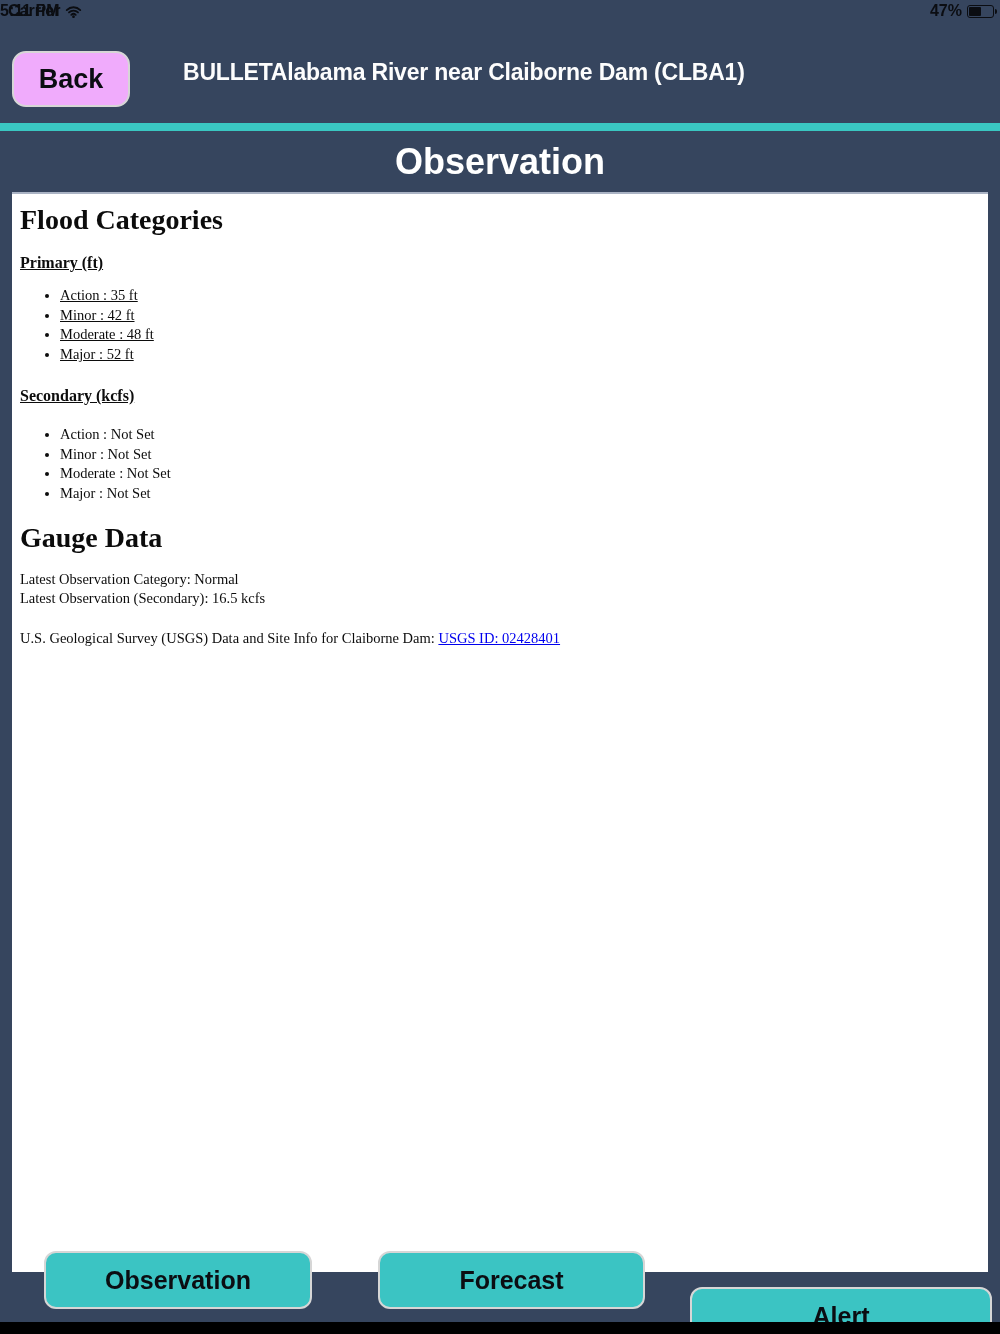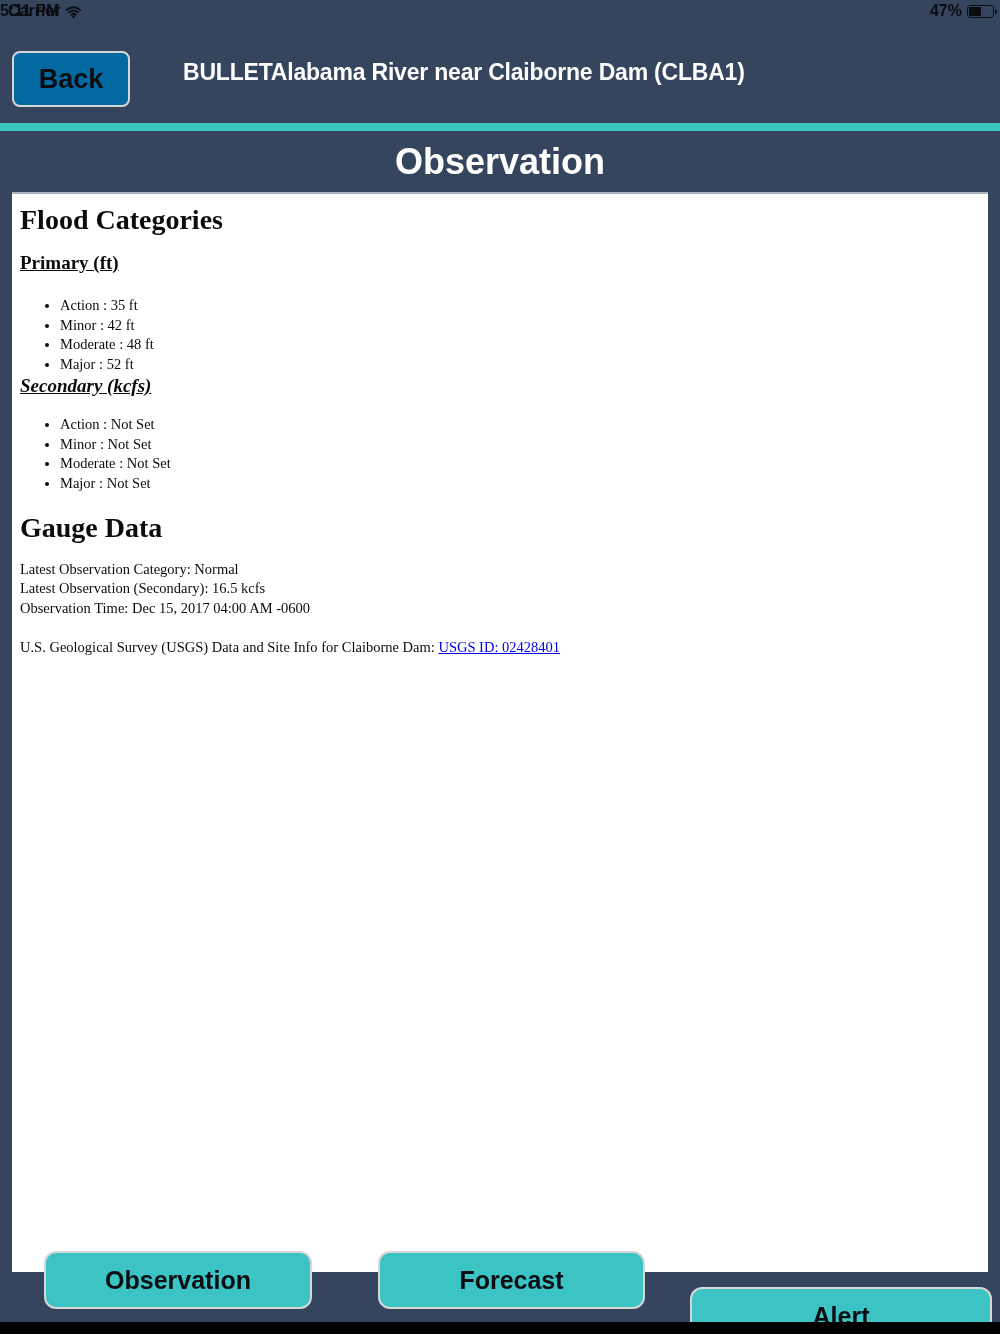--- a/index.html
+++ b/index.html
@@ -18,21 +18,21 @@
   .sb-left{position:absolute;left:8px;top:2px;display:flex;align-items:center;gap:5px;}
   .sb-time{position:absolute;left:0;right:0;top:2px;text-align:left;font-weight:700;}
   .sb-right{position:absolute;right:6px;top:2px;display:flex;align-items:center;gap:5px;}
   .battery{position:relative;width:25px;height:11px;border:1px solid #0b0d12;border-radius:3px;}
   .battery .fill{position:absolute;left:1px;top:1px;bottom:1px;width:47%;background:#0b0d12;border-radius:1px;}
   .battery .nub{position:absolute;right:-4px;top:3px;width:2px;height:5px;background:#0b0d12;border-radius:0 2px 2px 0;}
   
   .navbar{position:absolute;top:22px;left:0;width:1000px;height:101px;}
   .back-btn{
     position:absolute;left:12px;top:29px;width:118px;height:56px;
-    background:#0369a1;border:2px solid #d6d6d6;border-radius:8px;
+    background:#f0abfc;border:2px solid #d6d6d6;border-radius:14px;
     color:#0b0d12;font-size:27px;font-weight:700;
     display:flex;align-items:center;justify-content:center;
     font-family:"Liberation Sans", sans-serif;
     box-sizing:border-box;cursor:pointer;
   }
   .nav-title{
     position:absolute;left:183px;top:0;height:101px;
     display:flex;align-items:center;
     color:#fdfdfd;font-size:23px;font-weight:700;letter-spacing:-0.2px;
   }
@@ -53,26 +53,26 @@
     color:#0c0c0c;font-size:14.5px;line-height:19.7px;
     overflow:hidden;
   }
   .content h1{
     font-size:28px;line-height:32px;font-weight:700;margin:0;
   }
   .h-flood{margin-top:10px !important;}
   .h-gauge{margin-top:18px !important;}
   .subhead{
     font-weight:700;text-decoration:underline;
-    font-size:19px;line-height:22px;
+    font-size:16px;line-height:22px;
   }
   .subhead.first{margin-top:16px;}
-  .subhead.second{font-style:italic;}
+  .subhead.second{margin-top:20px;}
   ul.cat-list{margin:18px 0 0 0;padding:0 0 0 40px;}
-  ul.cat-list.first{margin-top:22px;}
+  ul.cat-list.first{margin-top:12px;text-decoration:underline;}
   ul.cat-list li{margin:0;padding:0;}
   .gauge-lines{margin-top:16px;}
   .usgs-line{margin-top:19.7px;}
   a.usgs-link{color:#0000EE;text-decoration:underline;cursor:pointer;}
   
   .footer-btn{
     position:absolute;top:1251px;height:58px;
     background:#3BC4C3;border:2px solid #d6d6d6;border-radius:12px;
     display:flex;align-items:center;justify-content:center;
     color:#0b0d12;font-size:25px;font-weight:700;
@@ -136,21 +136,20 @@
     <li>Action : Not Set</li>
     <li>Minor : Not Set</li>
     <li>Moderate : Not Set</li>
     <li>Major : Not Set</li>
   </ul>
 
   <h1 class="h-gauge">Gauge Data</h1>
   <div class="gauge-lines">
     <div>Latest Observation Category: Normal</div>
     <div>Latest Observation (Secondary): 16.5 kcfs</div>
-    <div>Observation Time: Dec 15, 2017 04:00 AM -0600</div>
   </div>
 
   <div class="usgs-line">
     <span>U.S. Geological Survey (USGS) Data and Site Info for Claiborne Dam: </span><a class="usgs-link">USGS ID: 02428401</a>
   </div>
 </div>
 
 <button class="footer-btn fb-0">Observation</button>
 <button class="footer-btn fb-1">Forecast</button>
 <button class="footer-btn fb-2">Alert</button>

